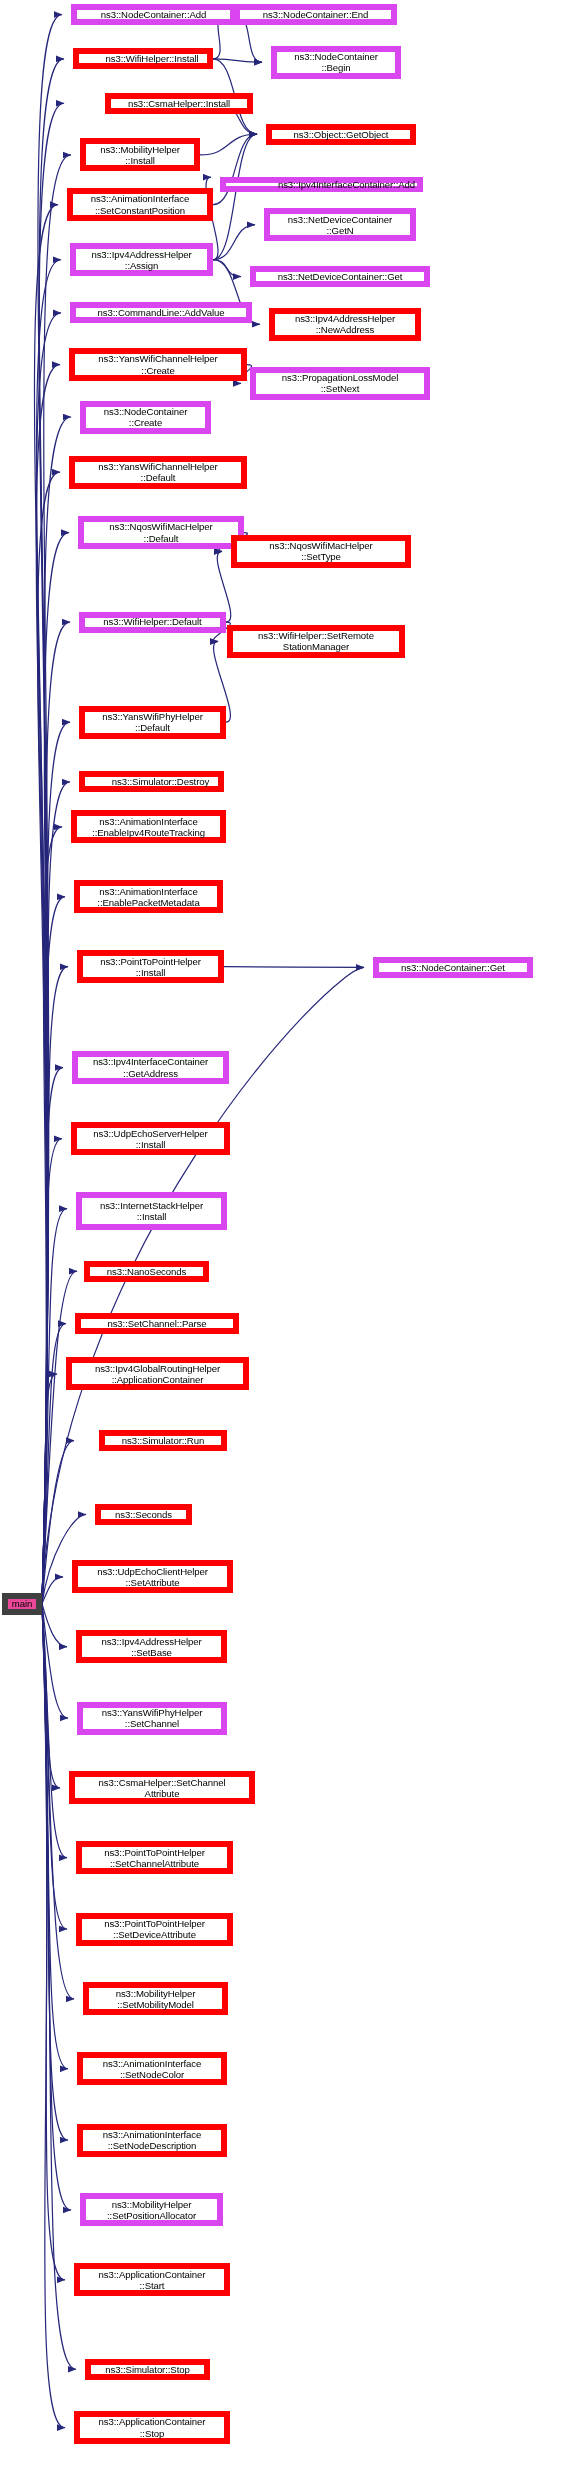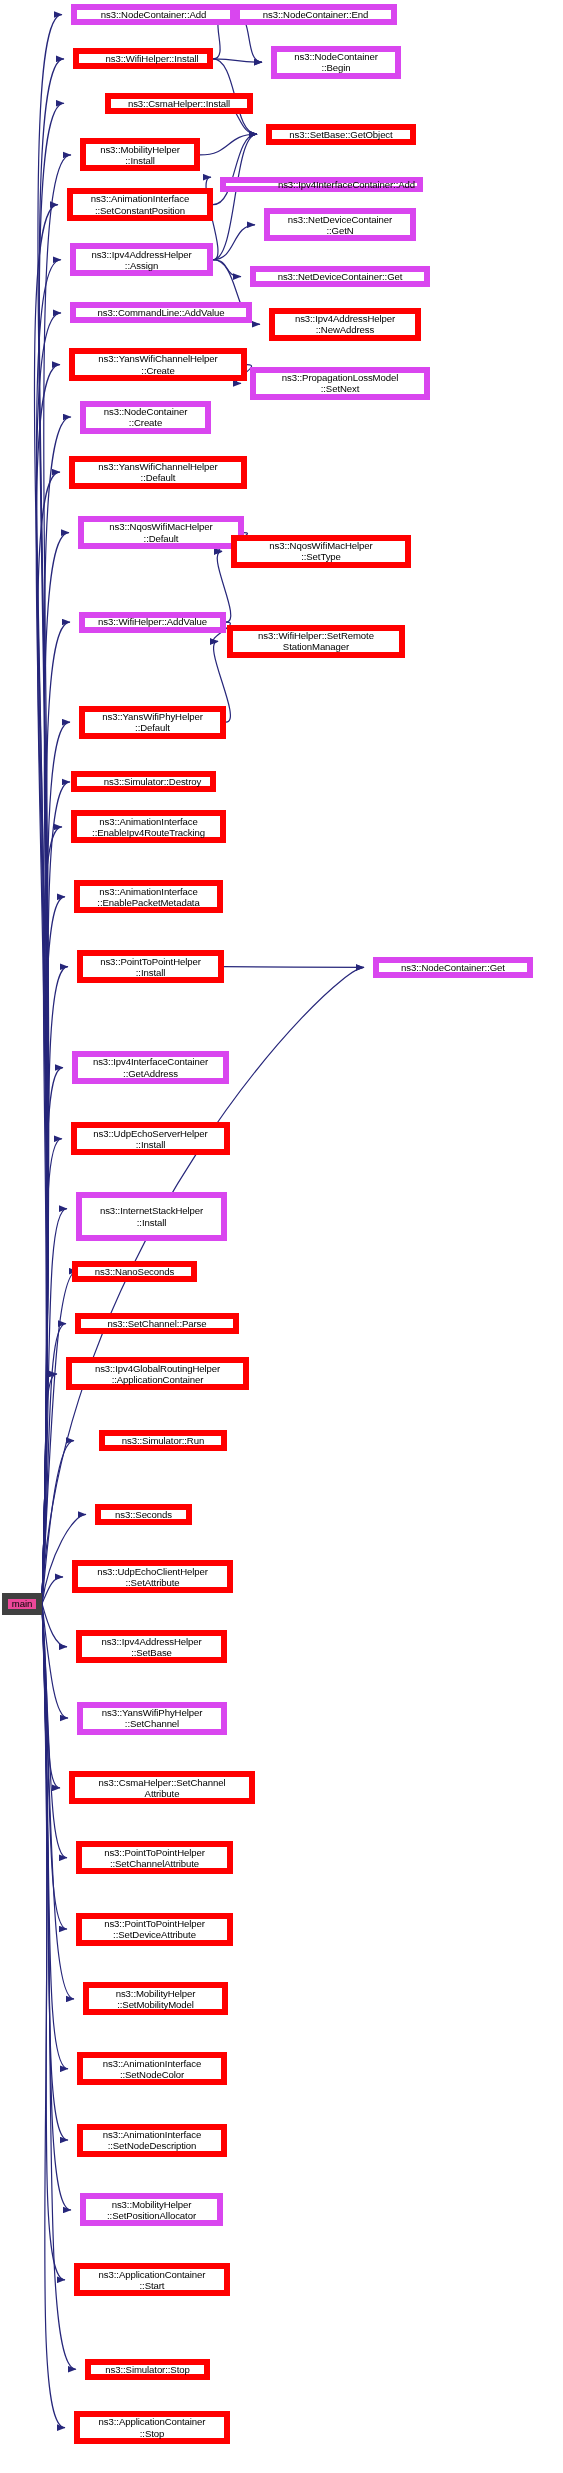--- a/index.html
+++ b/index.html
@@ -125,21 +125,21 @@
   <div id="nodes">
       <div class="node root" style="left: 2px; top: 1592.67px; width: 40px; height: 22px;"><span class="lbl">main</span></div>
       <div class="node" style="left: 71px; top: 4.03207px; width: 165px; height: 21px;"><span class="lbl">ns3::NodeContainer::Add</span></div>
       <div class="node" style="left: 234px; top: 4.03207px; width: 163px; height: 21px;"><span class="lbl">ns3::NodeContainer::End</span></div>
       <div class="node red" style="left: 73px; top: 48.3848px; width: 140px; height: 21px; padding-left: 20px;"><span class="lbl">ns3::WifiHelper::Install</span></div>
       <div class="node" style="left: 271px; top: 45.6967px; width: 130px; height: 33px;"><span class="lbl">ns3::NodeContainer
 ::Begin</span></div>
       <div class="node red" style="left: 73px; top: 92.7375px; width: 148px; height: 21px; margin-left: 32px;"><span class="lbl">ns3::CsmaHelper::Install</span></div>
       <div class="node red" style="left: 80px; top: 138.434px; width: 120px; height: 33px;"><span class="lbl">ns3::MobilityHelper
 ::Install</span></div>
-      <div class="node red" style="left: 266px; top: 123.65px; width: 150px; height: 21px;"><span class="lbl">ns3::SetBase::GetObject</span></div>
+      <div class="node red" style="left: 266px; top: 123.65px; width: 150px; height: 21px;"><span class="lbl">ns3::Object::GetObject</span></div>
       <div class="node red" style="left: 67px; top: 188.163px; width: 146px; height: 33px;"><span class="lbl">ns3::AnimationInterface
 ::SetConstantPosition</span></div>
       <div class="node" style="left: 220px; top: 177px; width: 203px; height: 15px; text-align: right;"><span class="lbl">ns3::Ipv4InterfaceContainer::Add</span></div>
       <div class="node" style="left: 264px; top: 208.323px; width: 152px; height: 33px;"><span class="lbl">ns3::NetDeviceContainer
 ::GetN</span></div>
       <div class="node" style="left: 70px; top: 243.268px; width: 143px; height: 33px;"><span class="lbl">ns3::Ipv4AddressHelper
 ::Assign</span></div>
       <div class="node" style="left: 250px; top: 266.116px; width: 180px; height: 21px;"><span class="lbl">ns3::NetDeviceContainer::Get</span></div>
       <div class="node" style="left: 70px; top: 302.405px; width: 182px; height: 21px;"><span class="lbl">ns3::CommandLine::AddValue</span></div>
       <div class="node red" style="left: 269px; top: 307.781px; width: 152px; height: 33px;"><span class="lbl">ns3::Ipv4AddressHelper
@@ -149,40 +149,40 @@
       <div class="node" style="left: 250px; top: 366.918px; width: 180px; height: 33px;"><span class="lbl">ns3::PropagationLossModel
 ::SetNext</span></div>
       <div class="node" style="left: 80px; top: 400.518px; width: 131px; height: 33px;"><span class="lbl">ns3::NodeContainer
 ::Create</span></div>
       <div class="node red" style="left: 69px; top: 455.623px; width: 178px; height: 33px;"><span class="lbl">ns3::YansWifiChannelHelper
 ::Default</span></div>
       <div class="node" style="left: 78px; top: 516.104px; width: 166px; height: 33px;"><span class="lbl">ns3::NqosWifiMacHelper
 ::Default</span></div>
       <div class="node red" style="left: 231px; top: 534.921px; width: 180px; height: 33px;"><span class="lbl">ns3::NqosWifiMacHelper
 ::SetType</span></div>
-      <div class="node" style="left: 79px; top: 611.53px; width: 147px; height: 21px;"><span class="lbl">ns3::WifiHelper::AddValue</span></div>
+      <div class="node" style="left: 79px; top: 611.53px; width: 147px; height: 21px;"><span class="lbl">ns3::WifiHelper::Default</span></div>
       <div class="node red" style="left: 227px; top: 624.97px; width: 178px; height: 33px;"><span class="lbl">ns3::WifiHelper::SetRemote
 StationManager</span></div>
       <div class="node red" style="left: 79px; top: 705.611px; width: 147px; height: 33px;"><span class="lbl">ns3::YansWifiPhyHelper
 ::Default</span></div>
-      <div class="node red" style="left: 71px; top: 771.468px; width: 145px; height: 21px; padding-left: 20px;"><span class="lbl">ns3::Simulator::Destroy</span></div>
+      <div class="node red" style="left: 79px; top: 771.468px; width: 145px; height: 21px; padding-left: 20px;"><span class="lbl">ns3::Simulator::Destroy</span></div>
       <div class="node red" style="left: 71px; top: 810.445px; width: 155px; height: 33px;"><span class="lbl">ns3::AnimationInterface
 ::EnableIpv4RouteTracking</span></div>
       <div class="node red" style="left: 74px; top: 880.334px; width: 149px; height: 33px;"><span class="lbl">ns3::AnimationInterface
 ::EnablePacketMetadata</span></div>
       <div class="node red" style="left: 77px; top: 950.223px; width: 147px; height: 33px;"><span class="lbl">ns3::PointToPointHelper
 ::Install</span></div>
       <div class="node" style="left: 373px; top: 956.943px; width: 160px; height: 21px;"><span class="lbl">ns3::NodeContainer::Get</span></div>
       <div class="node" style="left: 72px; top: 1051.03px; width: 157px; height: 33px;"><span class="lbl">ns3::Ipv4InterfaceContainer
 ::GetAddress</span></div>
       <div class="node red" style="left: 71px; top: 1122.26px; width: 159px; height: 33px;"><span class="lbl">ns3::UdpEchoServerHelper
 ::Install</span></div>
-      <div class="node" style="left: 76px; top: 1192.15px; width: 151px; height: 49px;"><span class="lbl">ns3::InternetStackHelper
-::Install</span></div>
-      <div class="node red" style="left: 72px; top: 1260.69px; width: 125px; height: 21px;"><span class="lbl">ns3::NanoSeconds</span></div>
+      <div class="node" style="left: 76px; top: 1192.15px; width: 151px; height: 38px;"><span class="lbl">ns3::InternetStackHelper
+::Install</span></div>
+      <div class="node red" style="left: 84px; top: 1260.69px; width: 125px; height: 21px;"><span class="lbl">ns3::NanoSeconds</span></div>
       <div class="node red" style="left: 75px; top: 1313.11px; width: 164px; height: 21px;"><span class="lbl">ns3::SetChannel::Parse</span></div>
       <div class="node red" style="left: 66px; top: 1357.46px; width: 183px; height: 33px;"><span class="lbl">ns3::Ipv4GlobalRoutingHelper
 ::ApplicationContainer</span></div>
       <div class="node red" style="left: 99px; top: 1430.04px; width: 128px; height: 21px; text-align: center;"><span class="lbl">ns3::Simulator::Run</span></div>
       <div class="node red" style="left: 95px; top: 1503.96px; width: 97px; height: 21px;"><span class="lbl">ns3::Seconds</span></div>
       <div class="node red" style="left: 72px; top: 1560.41px; width: 161px; height: 33px;"><span class="lbl">ns3::UdpEchoClientHelper
 ::SetAttribute</span></div>
       <div class="node red" style="left: 76px; top: 1630.3px; width: 151px; height: 33px;"><span class="lbl">ns3::Ipv4AddressHelper
 ::SetBase</span></div>
       <div class="node" style="left: 77px; top: 1701.53px; width: 150px; height: 33px;"><span class="lbl">ns3::YansWifiPhyHelper

